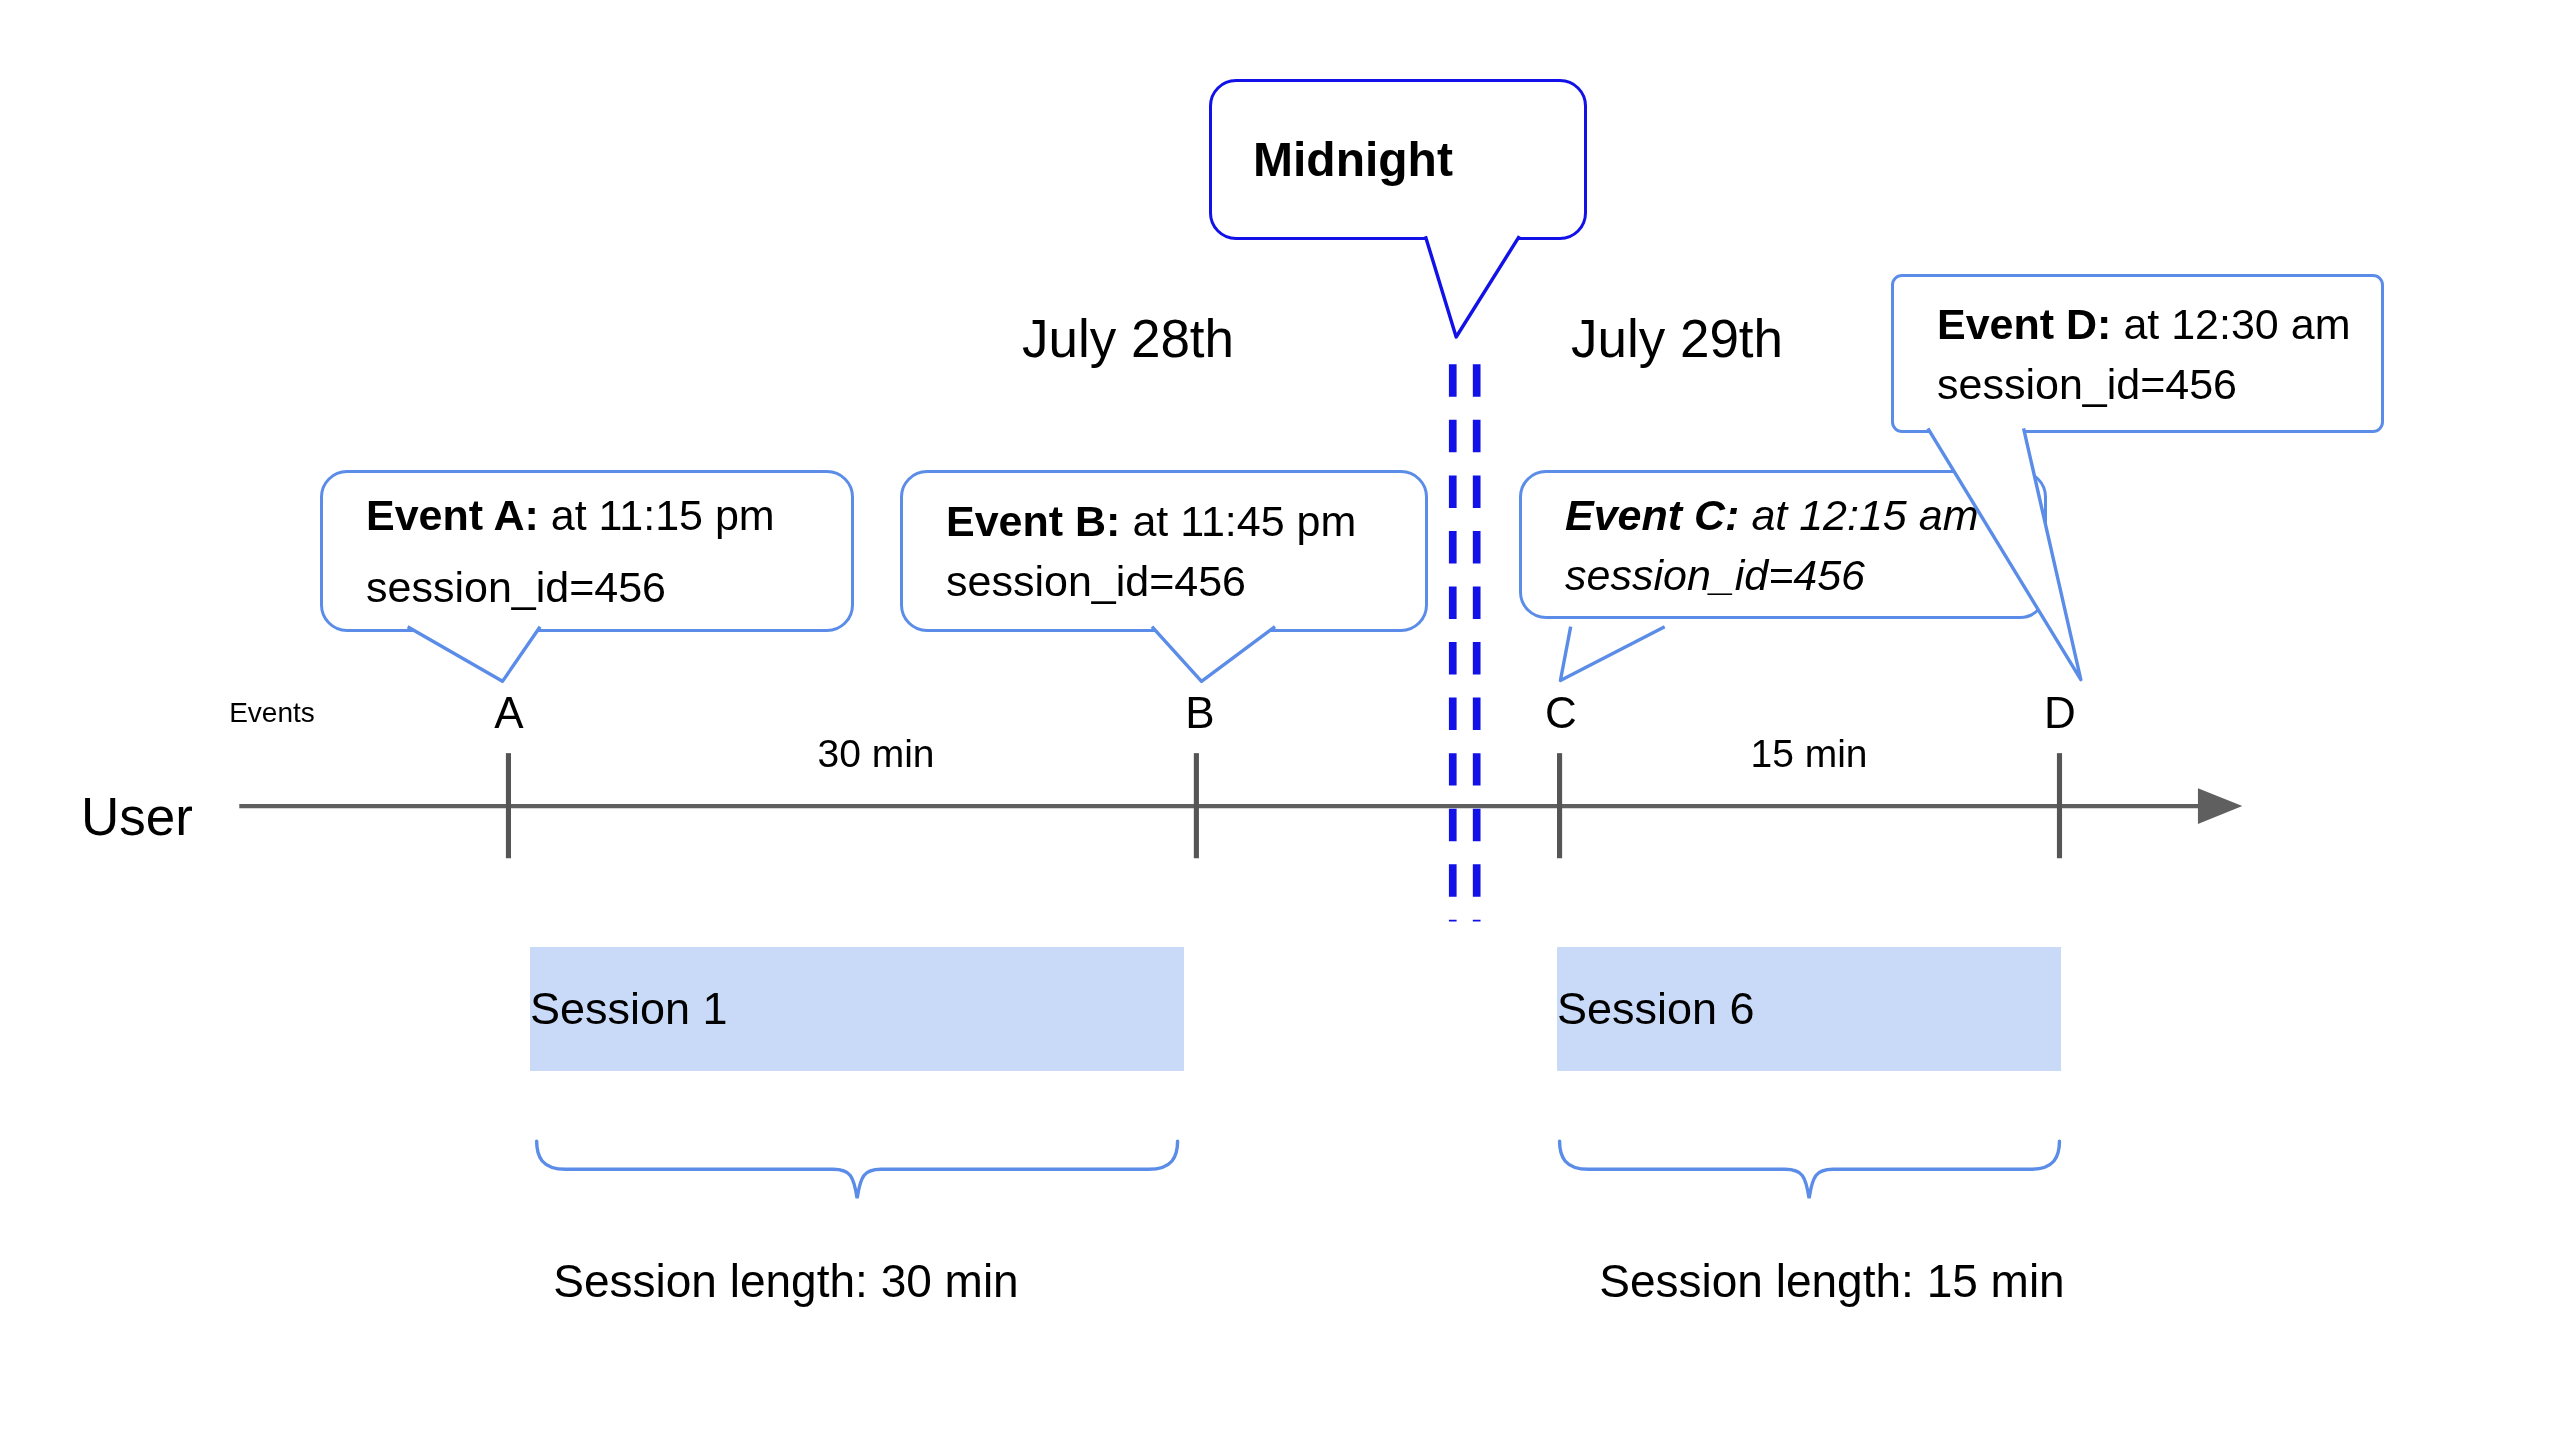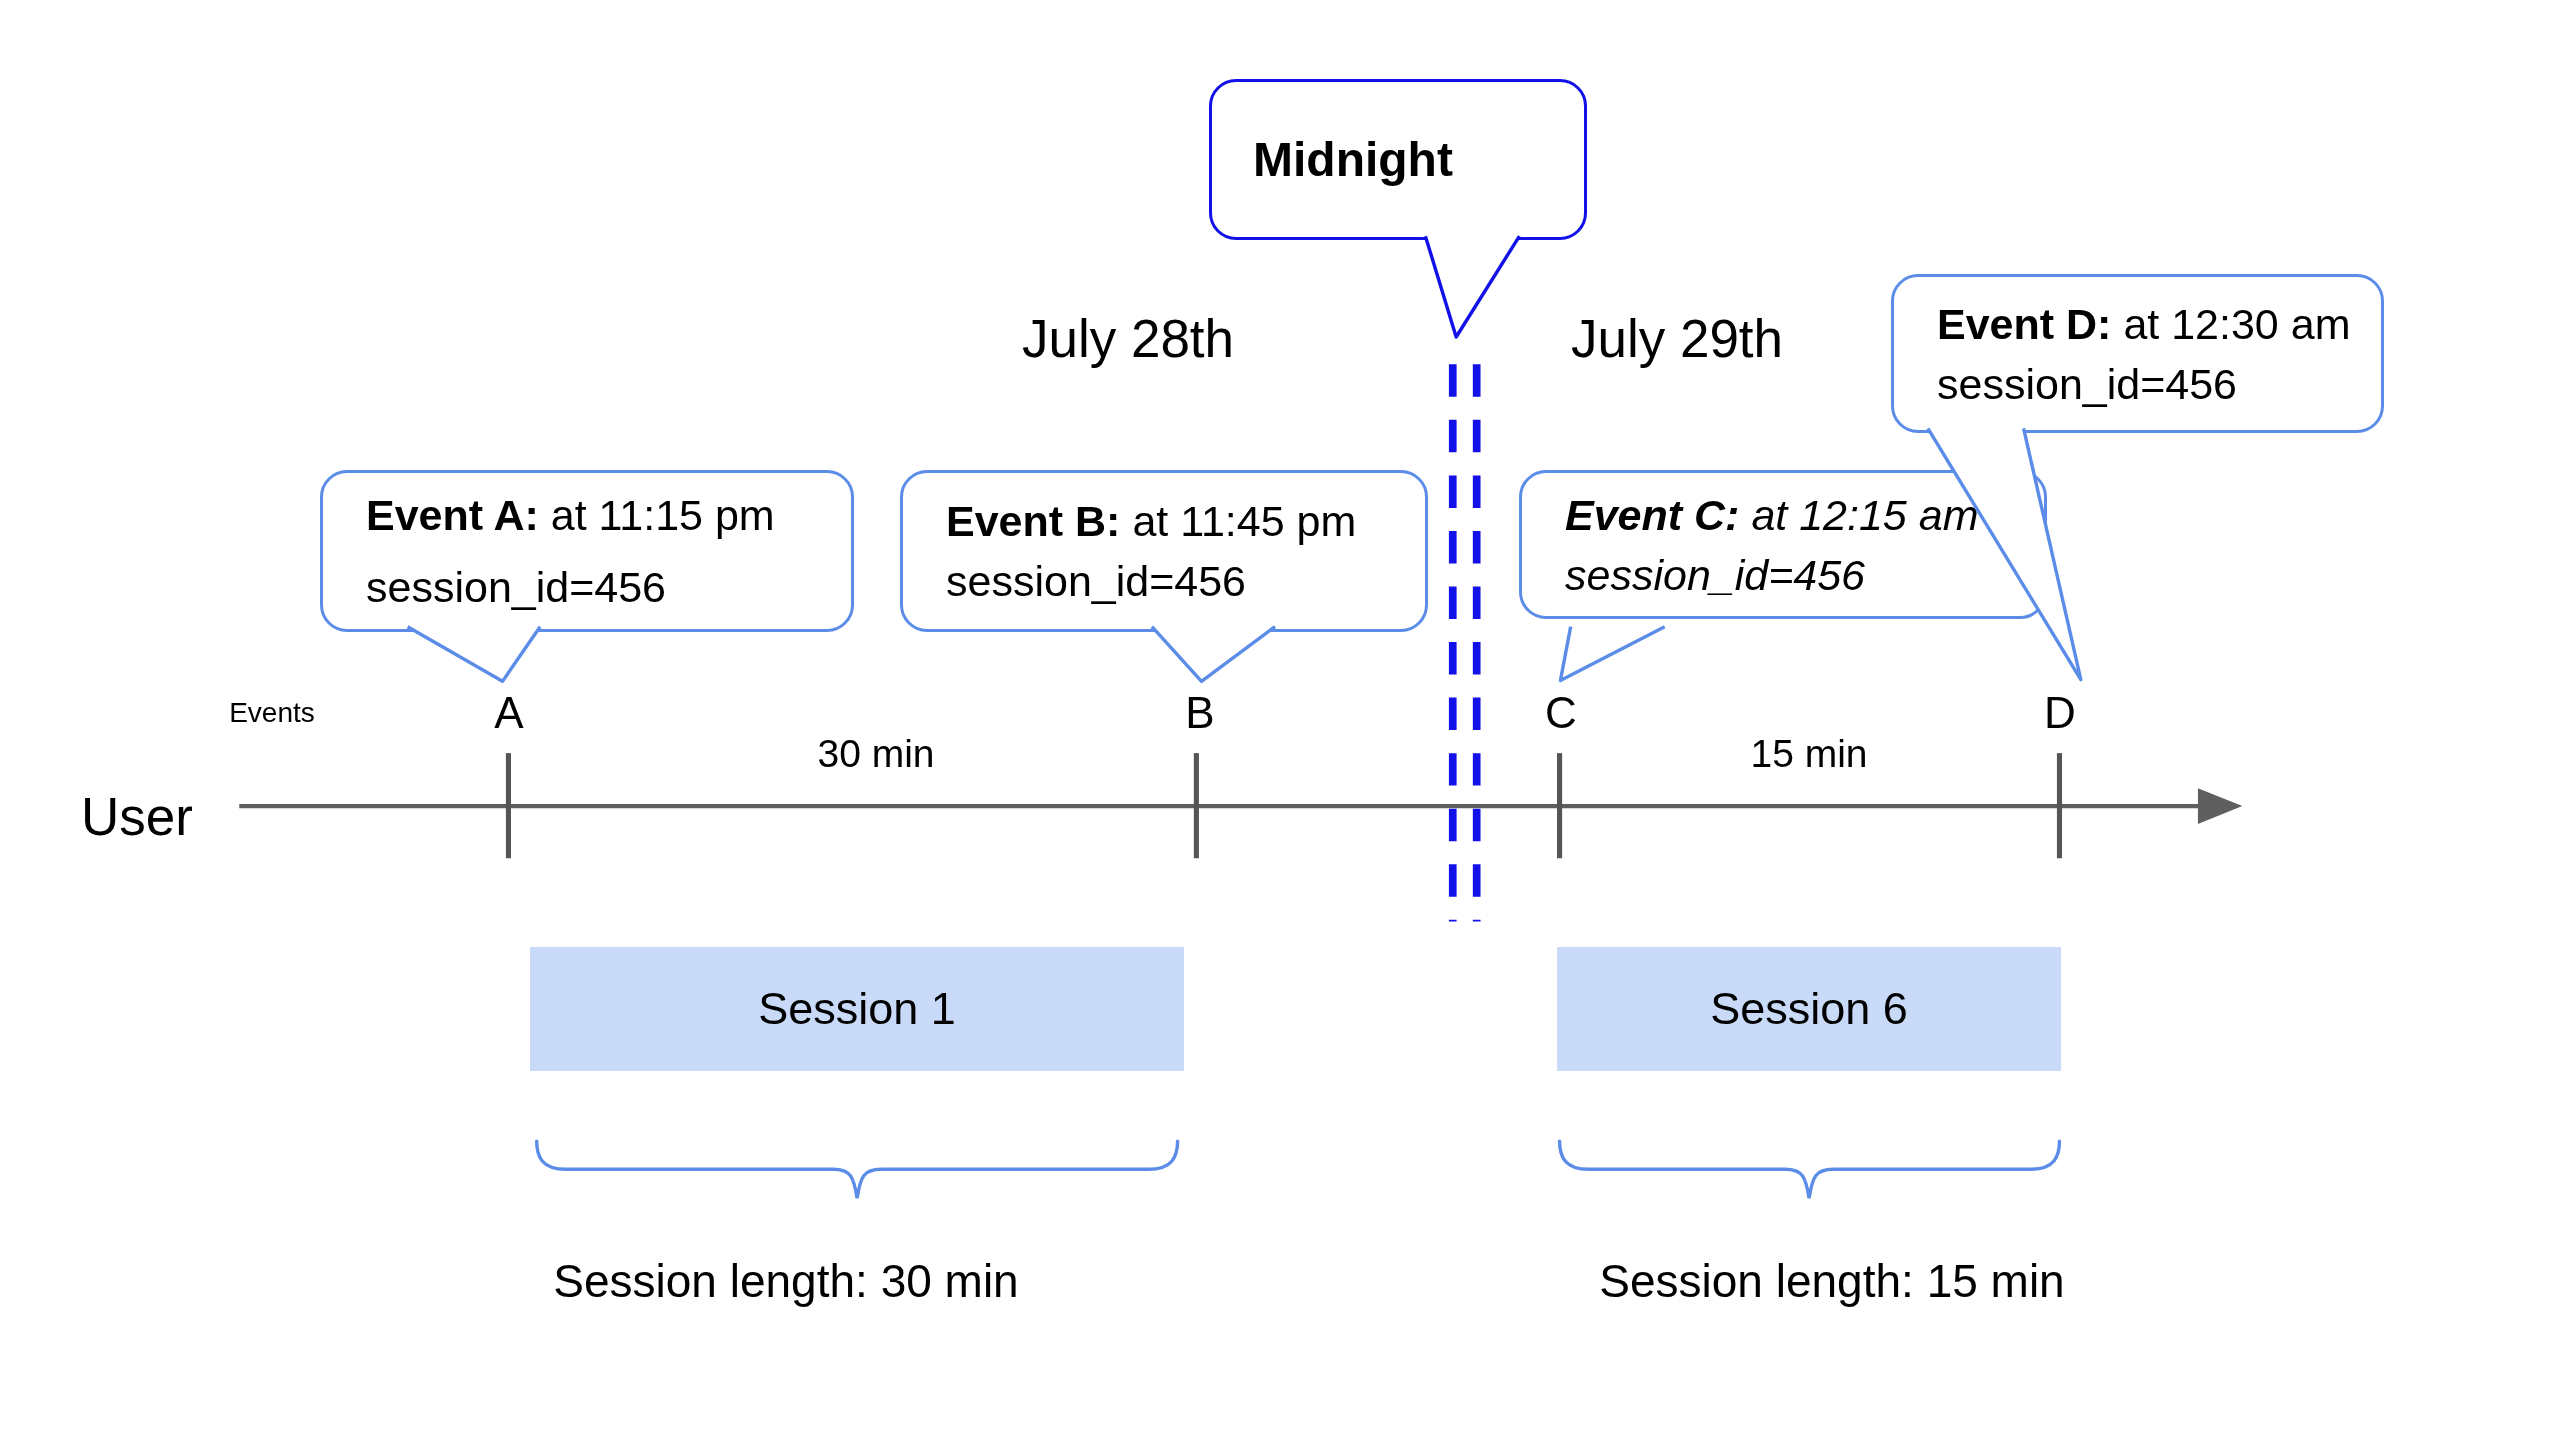--- a/index.html
+++ b/index.html
@@ -13,21 +13,21 @@
   .user-lbl{font-size:53px;transform:translateY(-50%);}
   .tick-lbl{font-size:44px;}
   .min-lbl{font-size:39px;}
   .bubble{position:absolute;background:#fff;border:3.4px solid var(--c-callout,#5b8de8);
           border-radius:27px;display:flex;flex-direction:column;justify-content:center;
           font-size:43px;line-height:60px;padding:0 17px 0 43px;box-sizing:border-box;z-index:3;}
   .bubble b{font-weight:bold;}
   .bubble.midnight{border-color:var(--c-midnight,#1111e8);font-size:48px;font-weight:bold;
           padding-left:41px;border-width:3.4px;}
   .session-box{position:absolute;background:var(--c-sessfill,#c9daf8);display:flex;
-          align-items:center;justify-content:center;font-size:45px;z-index:2;}
+          align-items:center;justify-content:flex-start;font-size:45px;z-index:2;}
   .sess-len{font-size:46px;}
   .tails{z-index:4;}
   .base{z-index:1;}
   .txt{z-index:2;}
 </style>
 </head>
 <body>
 
 <div class="canvas">
 
@@ -86,21 +86,21 @@
   <div class="bubble" style="left:900px;top:470px;width:528px;height:162px;">
     <span><b>Event B:</b> <span>at 11:45 pm</span></span>
     <span>session_id=456</span>
   </div>
 
   <div class="bubble" style="left:1519px;top:470px;width:528px;height:149px;font-style:italic;">
     <span><b>Event C:</b> <span>at 12:15 am</span></span>
     <span>session_id=456</span>
   </div>
 
-  <div class="bubble" style="left:1891px;top:274px;width:493px;height:159px;">
+  <div class="bubble" style="left:1891px;top:274px;width:493px;height:159px;border-radius:11px;">
     <span><b>Event D:</b> <span>at 12:30 am</span></span>
     <span>session_id=456</span>
   </div>
 
   <svg class="layer tails" width="2550" height="1455" viewBox="0 0 2984 1702">
     <path d="M 1668,276 L 1704,394 L 1778,276" fill="#ffffff" stroke="var(--c-midnight)" stroke-width="4" stroke-linejoin="round"></path>
     <path d="M 477,733 L 588,797 L 632,733" fill="#ffffff" stroke="var(--c-callout)" stroke-width="4" stroke-linejoin="round"></path>
     <path d="M 1348,733 L 1406,797 L 1492,733" fill="#ffffff" stroke="var(--c-callout)" stroke-width="4" stroke-linejoin="round"></path>
     <path d="M 1838,733 L 1826,796 L 1948,733" fill="#ffffff" stroke="var(--c-callout)" stroke-width="4" stroke-linejoin="round"></path>
     <path d="M 2256,501 L 2435,795 L 2368,501" fill="#ffffff" stroke="var(--c-callout)" stroke-width="4" stroke-linejoin="round"></path>

